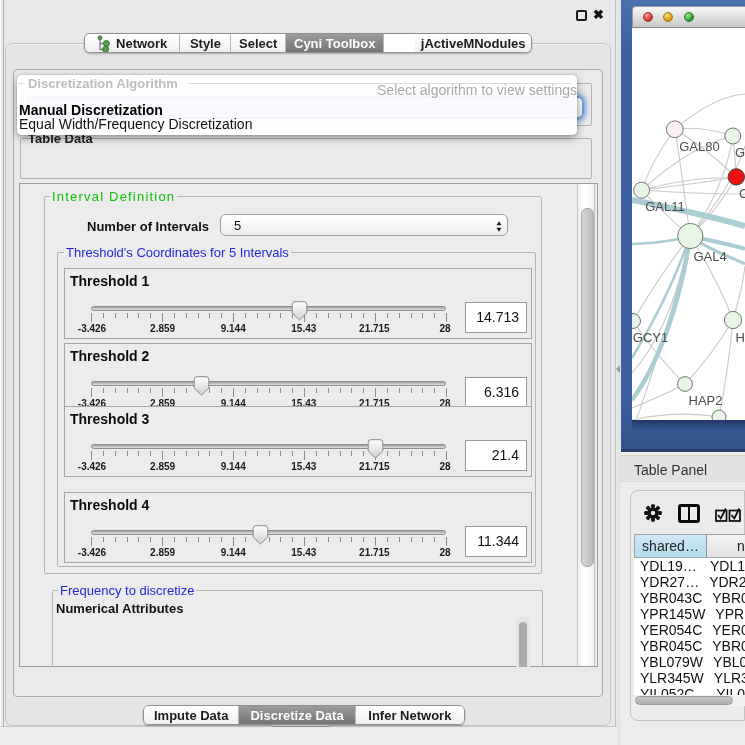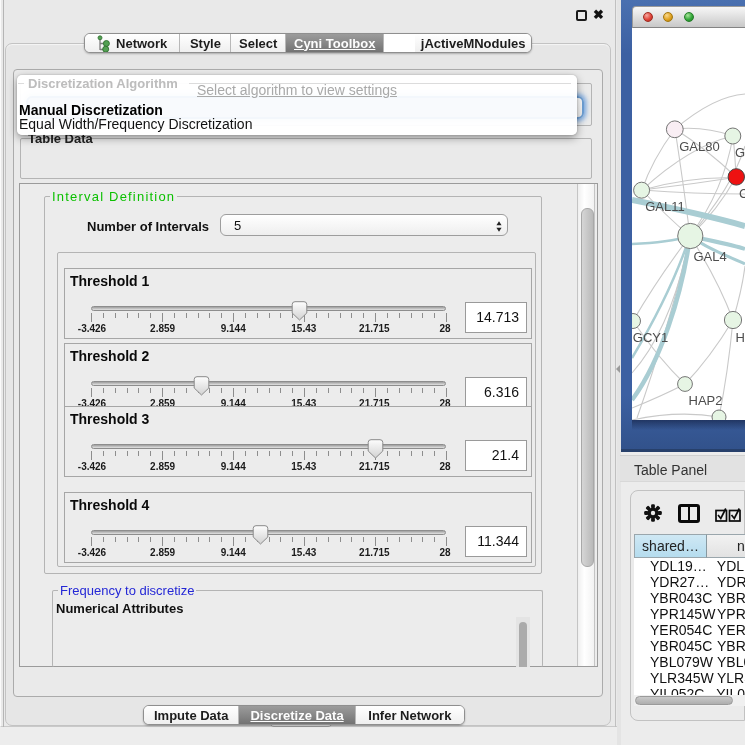--- a/index.html
+++ b/index.html
@@ -17,21 +17,21 @@
 
 
 #tabbox { left:5px; top:43px; width:606px; height:683px; border:1px solid #c3c3c3; border-radius:7px; background:#e6e6e6; box-shadow:inset 0 1px 1px #f5f5f5; }
 
 #inpanel { left:13px; top:69px; width:590px; height:628px; border:1px solid #ababab; border-radius:4px; background:#eaeaea; }
 
 
 .tabbar { display:flex; border:1px solid #8f8f8f; border-radius:6px; overflow:hidden; background:#fff; box-shadow:0 1px 2px rgba(0,0,0,0.25); }
 .tabbar .tab { font-size:13px; font-weight:bold; color:#1c1c1c; text-align:center; background:linear-gradient(#ffffff,#efefef); border-right:1px solid #b8b8b8; display:flex; align-items:center; justify-content:center; }
 .tabbar .tab:last-child { border-right:none; }
-.tabbar .sel { background:linear-gradient(#9c9c9c,#737373); color:#fdfdfd;text-decoration:underline; }
+.tabbar .sel { background:linear-gradient(#9c9c9c,#737373); color:#fdfdfd; }
 #toptabs { left:84px; top:33px; width:448px; height:20px; }
 #toptabs .tab:nth-child(1){width:103px;} #toptabs .tab:nth-child(2){width:55px;}
 #toptabs .tab:nth-child(3){width:59px;} #toptabs .tab:nth-child(4){width:106px;}
 #toptabs .tab:nth-child(5){width:125px;margin-left:31px;}
 #bottabs { left:143px; top:705px; width:322px; height:20px; }
 #bottabs .tab:nth-child(1){width:96px;} #bottabs .tab:nth-child(2){width:117px;}
 #bottabs .tab:nth-child(3){width:109px;}
 
 
 .fs { border:1px solid #b4b4b4; border-radius:2px; }
@@ -62,42 +62,42 @@
 
 
 #attr-list { left:52px; top:617px; width:464px; height:50px; background:#fff; overflow:hidden; font-size:14px; color:#111; }
 #attr-list div { padding-left:15px; height:16px; line-height:16px; }
 
 
 .btn { background:linear-gradient(#ffffff,#e7e7e7); border:1px solid #999; border-radius:5px; font-size:13px; font-weight:bold; color:#1c1c1c; text-align:center; }
 
 
 #popup { left:17px; top:75px; width:560px; height:60px; background:rgba(255,255,255,0.965); border-radius:5px; box-shadow:0 3px 8px rgba(0,0,0,0.38), 0 0 2px rgba(0,0,0,0.2); }
-#popup .prompt { position:absolute; left:0; right:0; top:7px; text-align:center; color:#a9a9a9; font-size:14px;text-decoration:underline; }
+#popup .prompt { position:absolute; left:0; right:0; top:7px; text-align:right; color:#a9a9a9; font-size:14px; }
 #popup .it1 { position:absolute; left:2px; top:27px; font-size:14px; font-weight:bold; color:#000; }
 #popup .it2 { position:absolute; left:2px; top:41px; font-size:14px; color:#111; }
 
 
 #netframe { left:621px; top:0; width:124px; height:449px; background:linear-gradient(#4a70b0,#3c60a2 12%,#3c60a2 88%,#32528b); }
 #netwin { left:632px; top:6px; width:113px; height:414px; }
 #nettitle { left:0; top:0; width:113px; height:22px; background:linear-gradient(#f7f7f7,#c8c8c8); border-top:1px solid #9a9a9a; border-bottom:1px solid #848484; border-left:1px solid #9a9a9a; border-top-left-radius:4px; }
 .light { position:absolute; top:5px; width:10px; height:10px; border-radius:50%; }
 #netcanvas { left:0; top:22px; width:113px; height:392px; background:#fff; }
 #netshadow { left:632px; top:420px; width:113px; height:10px; background:linear-gradient(rgba(15,25,55,0.55),rgba(15,25,55,0)); }
 #netbotline { left:621px; top:449px; width:124px; height:3px; background:#27406b; }
 #rgap { left:617px; top:0; width:4px; height:745px; background:#e4e4e4; }
 #rback { left:621px; top:452px; width:124px; height:299px; background:#ececec; }
 #tpbar { left:620px; top:455px; width:125px; height:27px; background:#e2e2e2; border-top:1px solid #d0d0d0; border-bottom:1px solid #d8d8d8; }
 #tpbar span { position:absolute; left:14px; top:6px; font-size:14px; color:#333; }
 #tablebox { left:630px; top:490px; width:115px; height:231px; background:#ebebeb; border:1px solid #c2c2c2; border-top-left-radius:8px; border-bottom-left-radius:8px; }
 #thead1 { left:634px; top:534px; width:73px; height:24px; background:linear-gradient(#cfe8f4,#b5dcee); border:1px solid #9aa6ac; border-right:1px solid #8899a0; font-size:14px; color:#222; text-align:center; line-height:23px; }
 #thead2 { left:707px; top:534px; width:38px; height:24px; background:linear-gradient(#f2f2f2,#e2e2e2); border-top:1px solid #9aa6ac; border-bottom:1px solid #9aa6ac; font-size:14px; color:#222; line-height:23px; padding-left:30px; }
 #tbody { left:634px; top:558px; width:111px; height:137px; background:#fff; overflow:hidden; font-size:14px; color:#111; }
 #tbody .r { height:16px; line-height:16px; display:flex; }
-#tbody .c1 { width:73px; padding-left:16px; }
+#tbody .c1 { width:73px; padding-left:6px; }
 #tbody .c2 { padding-left:10px; }
 #hsb { left:635px; top:696px; width:98px; height:9px; background:linear-gradient(#c9c9c9,#aeaeae); border:1px solid #9a9a9a; border-radius:5px; }
 </style></head>
 <body>
 <div id="app">
 
   <div id="lwin" class="abs"></div>
   <div id="lwin-border" class="abs"></div>
   <div id="ic-float" class="abs"></div>
   <div id="ic-close" class="abs">✖</div>
@@ -120,20 +120,21 @@
   <div class="abs" style="left:87px; top:219px; font-size:13px; font-weight:bold; color:#111;">Number of Intervals</div>
   <div class="combo abs" style="left:220px; top:214px; width:288px; height:22px;">
     <span class="txt" style="left:13px;">5</span>
     <span style="position:absolute; right:5px; top:5px;"><svg class="arrs" viewBox="0 0 7 12">
           <path d="M3.5 0 L6.5 4.5 L0.5 4.5 Z" fill="#222"></path>
           <path d="M3.5 12 L6.5 7.5 L0.5 7.5 Z" fill="#222"></path>
         </svg></span>
   </div>
 
   <div class="fs abs" style="left:57px; top:252px; width:479px; height:315px;"></div>
+  <div class="fs-title blue" style="left:64px; top:245px; background:#ececec;">Threshold's Coordinates for 5 Intervals</div>
 
   <div id="thr-area">
       <div class="thr abs" style="top:268px;">
     <div class="lbl">Threshold 1</div>
     <div class="track"></div>
     <div class="ticks">
           <div style="position:absolute;left:0.0px;top:0;width:1px;height:9px;background:#8d8d8d;"></div>
           <div style="position:absolute;left:11.8px;top:0;width:1px;height:5px;background:#8d8d8d;"></div>
           <div style="position:absolute;left:23.7px;top:0;width:1px;height:5px;background:#8d8d8d;"></div>
           <div style="position:absolute;left:35.5px;top:0;width:1px;height:5px;background:#8d8d8d;"></div>

